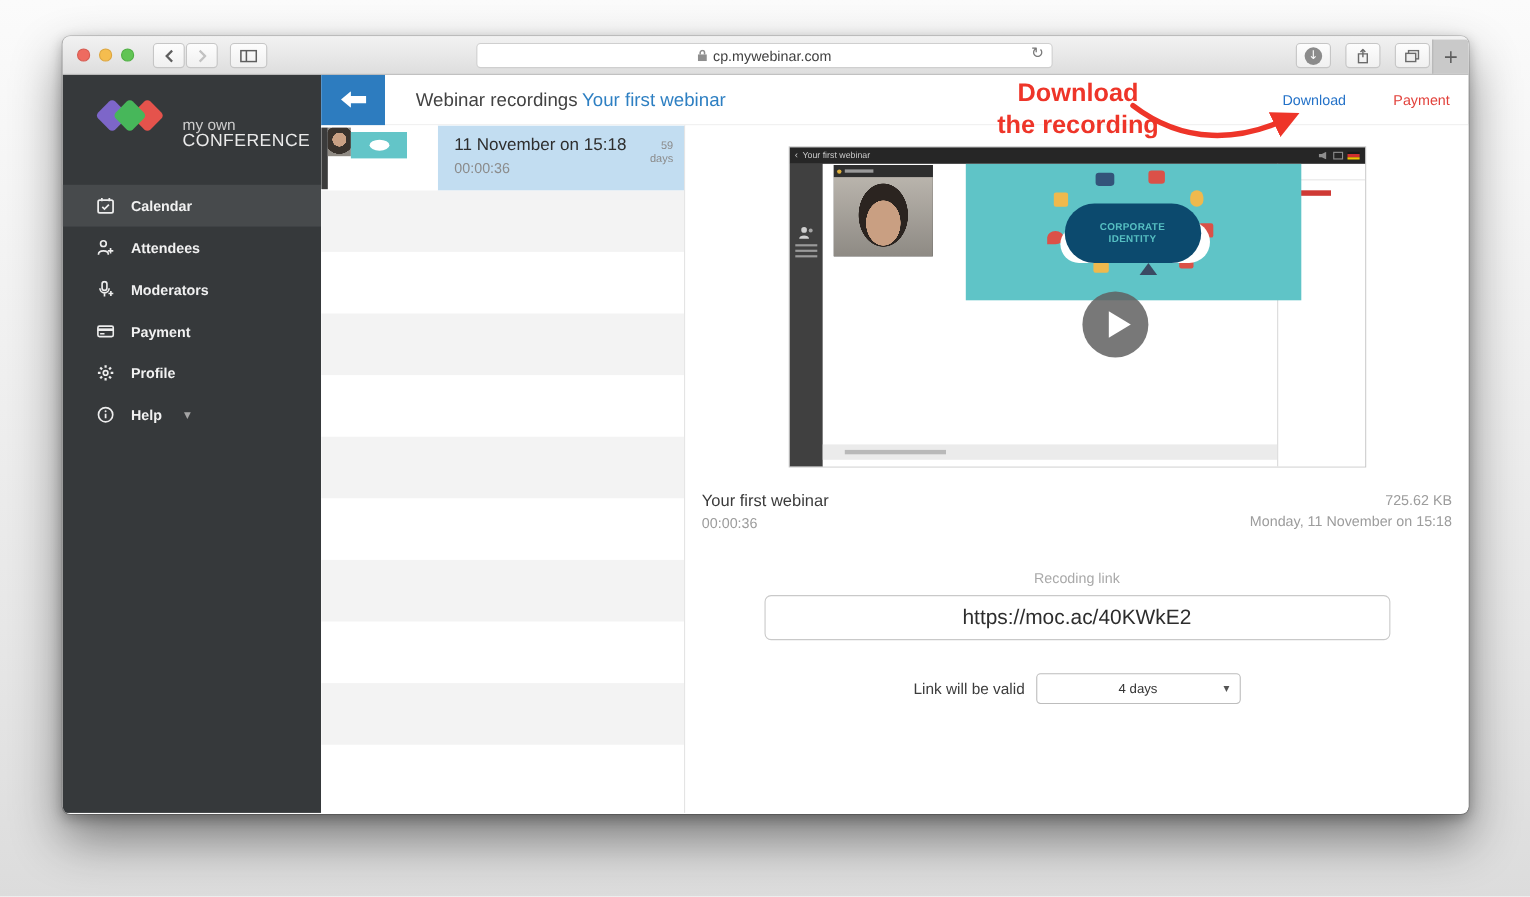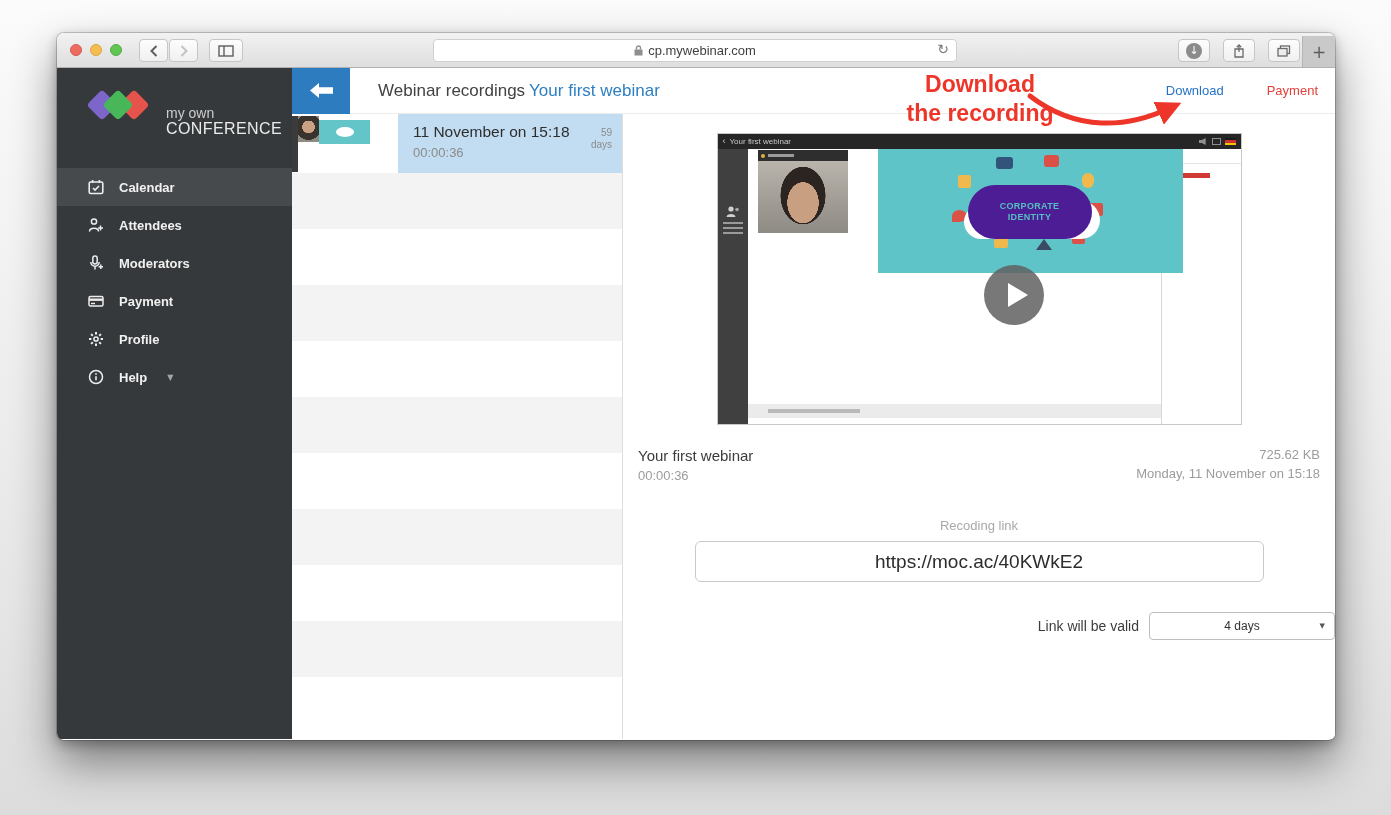--- a/index.html
+++ b/index.html
@@ -104,21 +104,21 @@
   .webcam { position:absolute; left:10px; top:1px; width:90px; height:83px; background:#1f1f1f; }
   .wc-head { height:11px; background:#2e2e2e; display:flex; align-items:center; padding:0 3px; gap:3px; }
   .wc-dot { width:4px; height:4px; background:#e0b13e; border-radius:50%; }
   .wc-name { width:26px; height:3px; background:#9a9a9a; }
   .wc-photo { position:absolute; left:0; top:11px; right:0; bottom:0;
     background:
       radial-gradient(ellipse 26px 34px at 50% 58%, #c99f82 0 60%, transparent 61%),
       radial-gradient(ellipse 36px 46px at 50% 48%, #2b2420 0 62%, transparent 63%),
       linear-gradient(#b9b4ac, #8e8a84); }
   .slide { position:absolute; left:130px; top:0; width:305px; height:124px; background:#5fc4c7; }
-  .cloud { position:absolute; left:90px; top:36px; width:124px; height:54px; background:#4c1d95; border-radius:30px;
+  .cloud { position:absolute; left:90px; top:36px; width:124px; height:54px; background:#0c4a6e; border-radius:30px;
     display:flex; flex-direction:column; align-items:center; justify-content:center; line-height:11px;
     box-shadow:-14px 10px 0 -10px #fff, 16px 8px 0 -8px #fff; }
   .cloud span { color:#56bfc2; font-weight:bold; font-size:9px; letter-spacing:.3px; }
   .blob { position:absolute; }
   .b-cam { left:118px; top:8px; width:17px; height:12px; background:#33547a; border-radius:3px; }
   .b-red1 { left:166px; top:6px; width:15px; height:12px; background:#db5148; border-radius:3px; }
   .b-yel1 { left:204px; top:24px; width:12px; height:15px; background:#efb94d; border-radius:6px; }
   .b-red2 { left:212px; top:54px; width:13px; height:13px; background:#db5148; border-radius:2px; }
   .b-red3 { left:194px; top:83px; width:13px; height:12px; background:#db5148; border-radius:2px; }
   .b-mnt  { left:158px; top:90px; width:0; height:0; border-left:8px solid transparent; border-right:8px solid transparent; border-bottom:11px solid #3a4a63; }
@@ -139,21 +139,21 @@
   
   .meta { width:682px; margin:22px auto 0; display:flex; justify-content:space-between; }
   .m-title { font-size:15px; color:#3b3b3b; }
   .m-dur { font-size:13px; color:#9c9c9c; margin-top:4px; }
   .m-right { text-align:right; }
   .m-size { font-size:13px; color:#9c9c9c; }
   .m-date { font-size:13px; color:#9c9c9c; margin-top:4px; }
   .linklabel { text-align:center; margin-top:35px; font-size:13px; color:#a9a9a9; }
   .urlwrap { display:flex; justify-content:center; margin-top:8px; }
   input.url { width:569px; height:41px; border:1px solid #c9c9c9; border-radius:6px; font-size:19px; text-align:center; color:#2d2d2d; font-family:"Liberation Sans",sans-serif; outline:none; }
-  .validrow { margin-top:30px; display:flex; justify-content:flex-end; align-items:center; }
+  .validrow { margin-top:30px; display:flex; justify-content:center; align-items:center; }
   .vlabel { font-size:14px; color:#3c3c3c; margin-right:10px; }
   .selectbox { width:186px; height:28px; border:1px solid #bdbdbd; border-radius:4px; position:relative; display:flex; align-items:center; justify-content:center; font-size:12px; color:#333; background:#fff; cursor:pointer; }
   .selectbox .caret { position:absolute; right:9px; font-size:7px; color:#555; font-family:"DejaVu Sans",sans-serif; }
 
   
   .annot { position:absolute; left:880px; top:70px; width:200px; text-align:center; z-index:50;
     color:#ee3529; font-size:23px; font-weight:bold; line-height:29px; }
   .annot-arrow { position:absolute; left:1022px; top:86px; z-index:50; }
 </style>
 </head>

